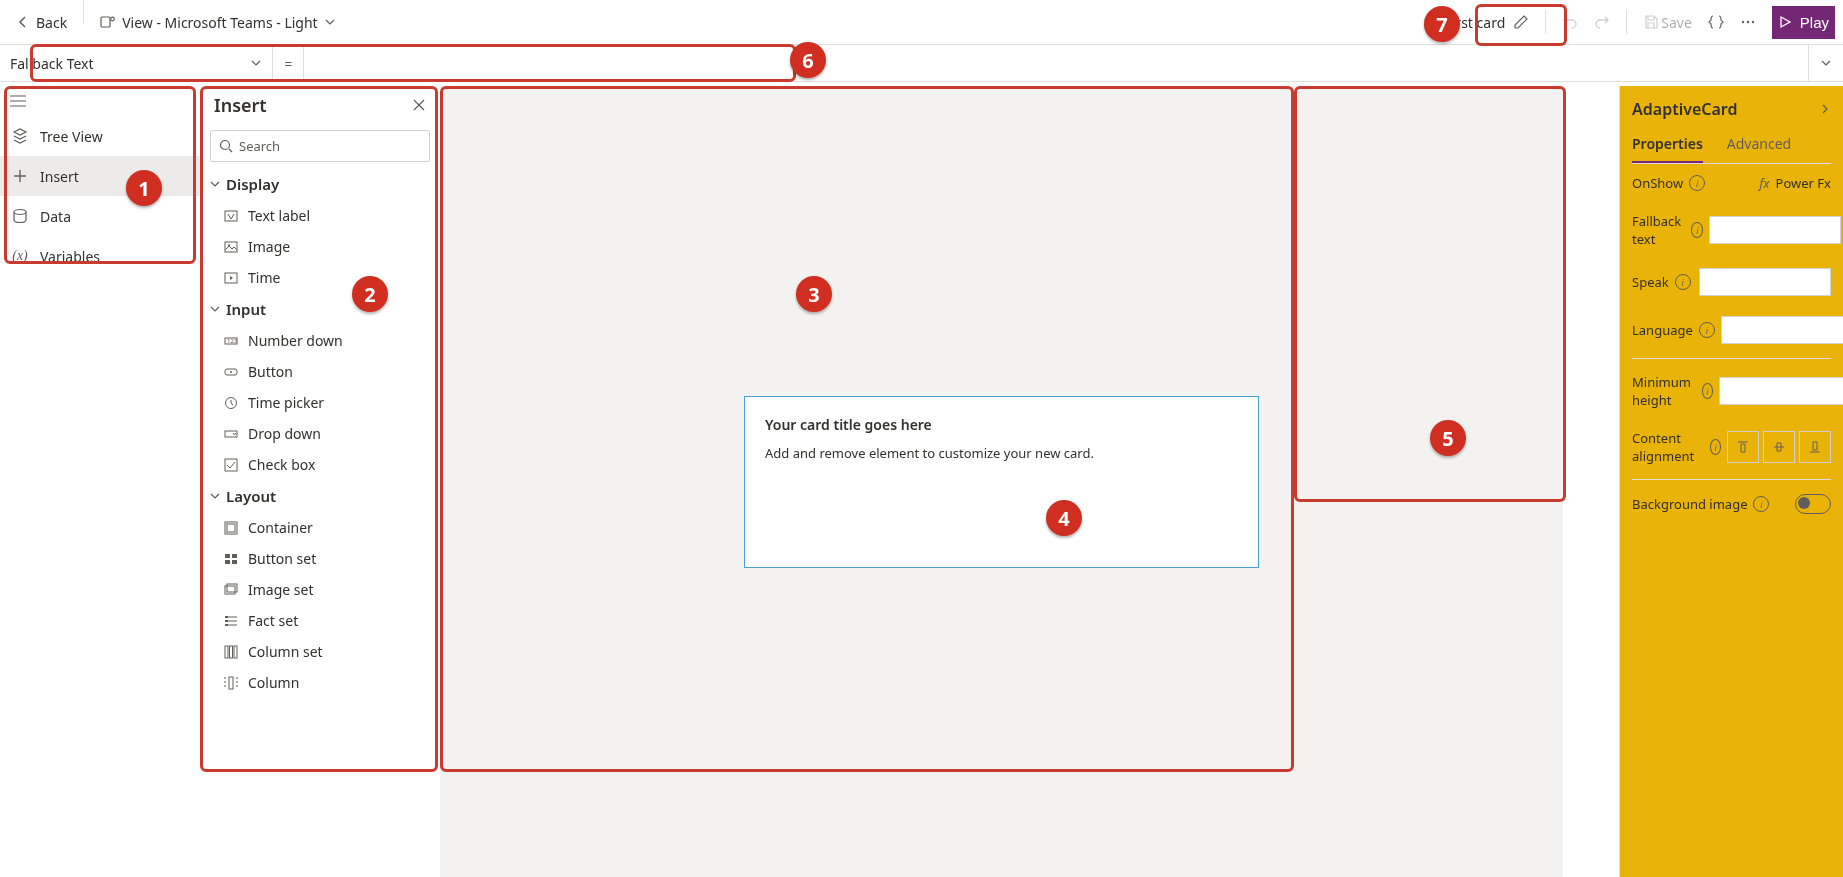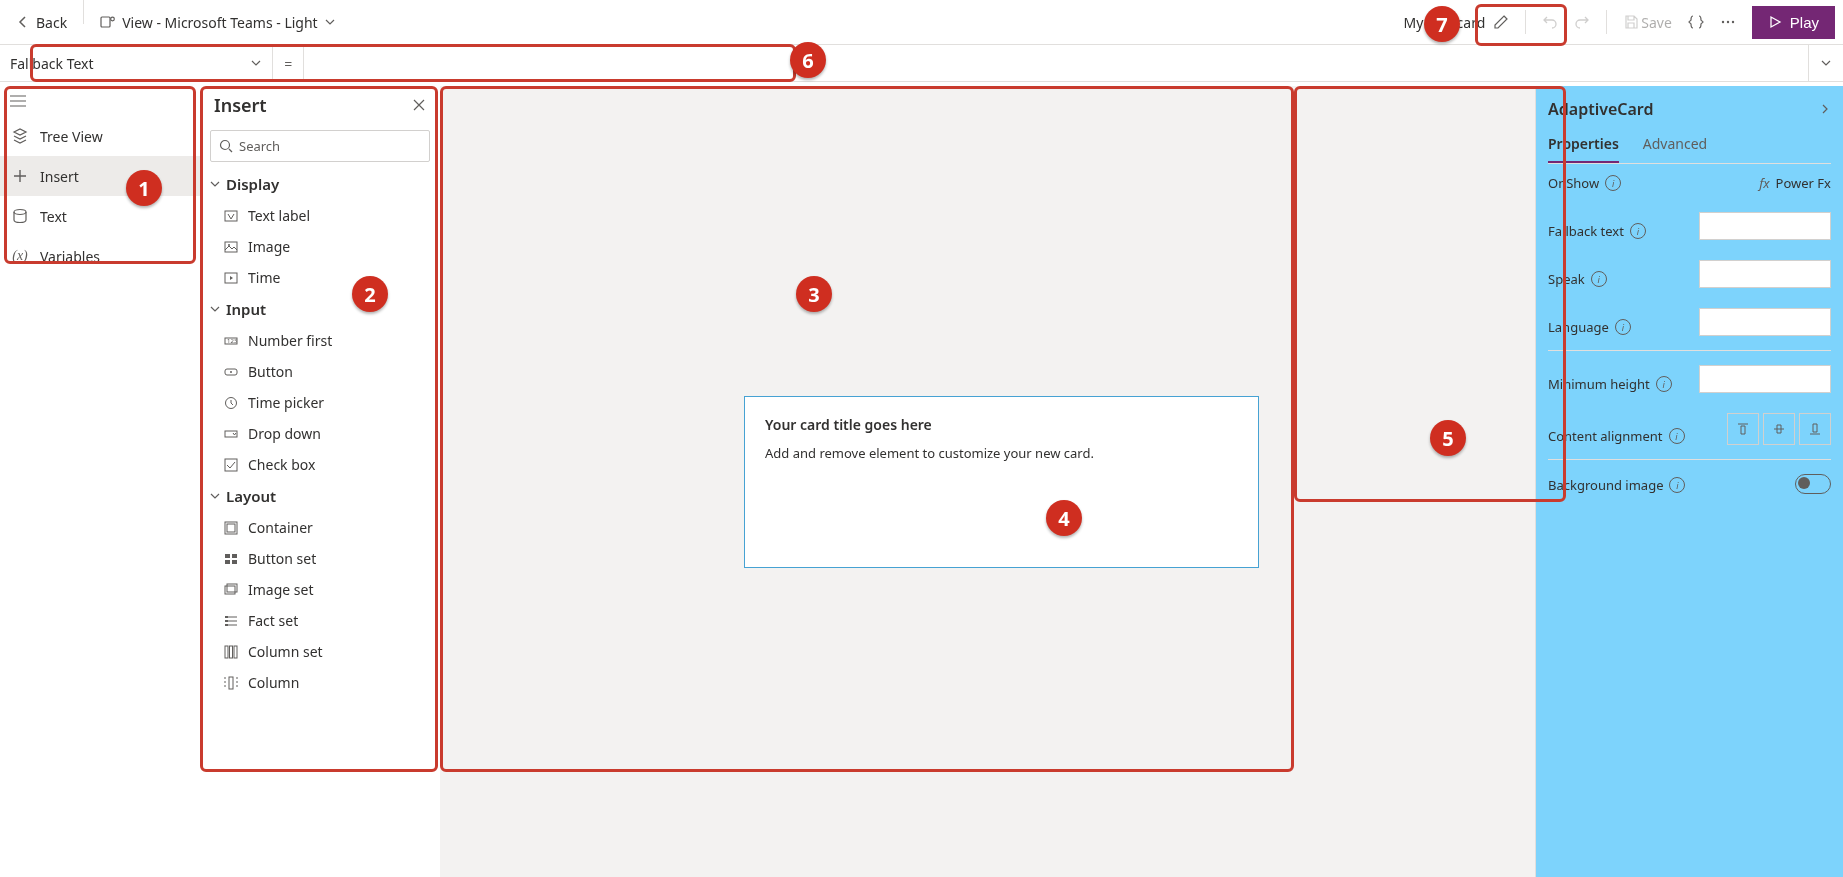--- a/index.html
+++ b/index.html
@@ -44,21 +44,21 @@
   }
   .cmdbar .right {margin-left:auto;display:flex;align-items:center;}
   .cmd-btn {
     display:flex;align-items:center;gap:2px;
     padding:4px 8px;color:var(--text-sub);cursor:pointer;
   }
   .cmd-btn.disabled {opacity:.5;cursor:default;}
   .play-btn {
     background:var(--purple);color:#fff;border:none;
     display:flex;align-items:center;gap:8px;
-    padding:8px 16px;font-size:15px;cursor:pointer;
+    padding:8px 6px;font-size:15px;cursor:pointer;
     margin-left:8px;
   }
   svg {display:block;}
 
   
   .formula-bar {
     height:36px;
     display:flex;
     border-bottom:1px solid var(--soft-grey);
   }
@@ -126,36 +126,36 @@
   .card {
     width:515px;height:172px;background:#fff;border:1px solid #46a2d3;
     padding:18px 20px;box-sizing:border-box;
     display:flex;flex-direction:column;gap:10px;
   }
   .card-title{font-weight:600;font-size:14px;}
   .card-sub{font-size:13px;color:var(--text);}
 
   
   .props {
-    position:absolute;top:86px;right:0;bottom:0;width:308px;
+    position:absolute;top:86px;right:0;bottom:0;width:224px;
     border-left:1px solid var(--soft-grey);
     padding:0 12px;box-sizing:border-box;
-    background:#7dd3fc;
+    background:#eab308;
   }
   .props-header{
     display:flex;align-items:center;justify-content:space-between;
     font-size:16px;font-weight:600;padding:12px 0 6px;
   }
   .props-tabs{
     display:flex;gap:24px;border-bottom:1px solid var(--soft-grey);
     font-size:14px;
   }
   .props-tab{padding:8px 0;cursor:pointer;color:var(--text-sub);}
   .props-tab.active{color:var(--text);font-weight:600;border-bottom:2px solid var(--purple);}
-  .prop-row{display:flex;align-items:flex-end;gap:6px;padding:10px 0;font-size:13px;}
+  .prop-row{display:flex;align-items:center;gap:6px;padding:10px 0;font-size:13px;}
   .prop-row.first{justify-content:flex-start;}
   .prop-row.split{justify-content:space-between;}
   .prop-label{display:flex;align-items:center;gap:6px;}
   .prop-input{width:126px;height:24px;border:1px solid var(--border);}
   .align-group{display:flex;gap:4px;}
   .align-btn{width:30px;height:30px;border:1px solid var(--border);display:flex;align-items:center;justify-content:center;cursor:pointer;}
   .toggle{width:34px;height:18px;border-radius:10px;border:1px solid var(--text-sub);position:relative;}
   .toggle::after{content:"";position:absolute;left:2px;top:2px;width:12px;height:12px;border-radius:50%;background:#605e5c;}
   .divider{height:1px;background:var(--soft-grey);margin:4px 0;}
 
@@ -271,21 +271,21 @@
     <svg width="16" height="16" viewBox="0 0 16 16">
         <path d="M8 2v12M2 8h12" stroke="#605e5c" stroke-width="1.4"></path>
       </svg>
     <span>Insert</span>
   </div>
   <div class="nav-item">
     <svg width="16" height="16" viewBox="0 0 16 16">
         <ellipse cx="8" cy="4" rx="6" ry="2.5" fill="none" stroke="#605e5c" stroke-width="1.2"></ellipse>
         <path d="M2 4v8c0 1.4 2.7 2.5 6 2.5s6-1.1 6-2.5V4" fill="none" stroke="#605e5c" stroke-width="1.2"></path>
       </svg>
-    <span>Text</span>
+    <span>Data</span>
   </div>
   <div class="nav-item">
     <span style="font-style:italic;font-family:serif;color:#605e5c;width:16px;text-align:center">(x)</span>
     <span>Variables</span>
   </div>
 </div>
 
 <div class="insert-panel">
   <div class="insert-header">
     <span>Insert</span>
@@ -334,21 +334,21 @@
     <svg width="10" height="10" viewBox="0 0 10 10">
         <path d="M1 3l4 4 4-4" stroke="#605e5c" stroke-width="1.2" fill="none"></path>
       </svg>
     <span>Input</span>
   </div>
   <div class="insert-entry">
     <svg width="14" height="14" viewBox="0 0 14 14">
         <rect x="1" y="4" width="12" height="6" fill="none" stroke="#605e5c"></rect>
         <text x="3" y="9" font-size="6" fill="#605e5c">123</text>
       </svg>
-    <span>Number first</span>
+    <span>Number down</span>
   </div>
   <div class="insert-entry">
     <svg width="14" height="14" viewBox="0 0 14 14">
         <rect x="1" y="4" width="12" height="6" rx="2" fill="none" stroke="#605e5c"></rect>
         <circle cx="7" cy="7" r="1" fill="#605e5c"></circle>
       </svg>
     <span>Button</span>
   </div>
   <div class="insert-entry">
     <svg width="14" height="14" viewBox="0 0 14 14">

